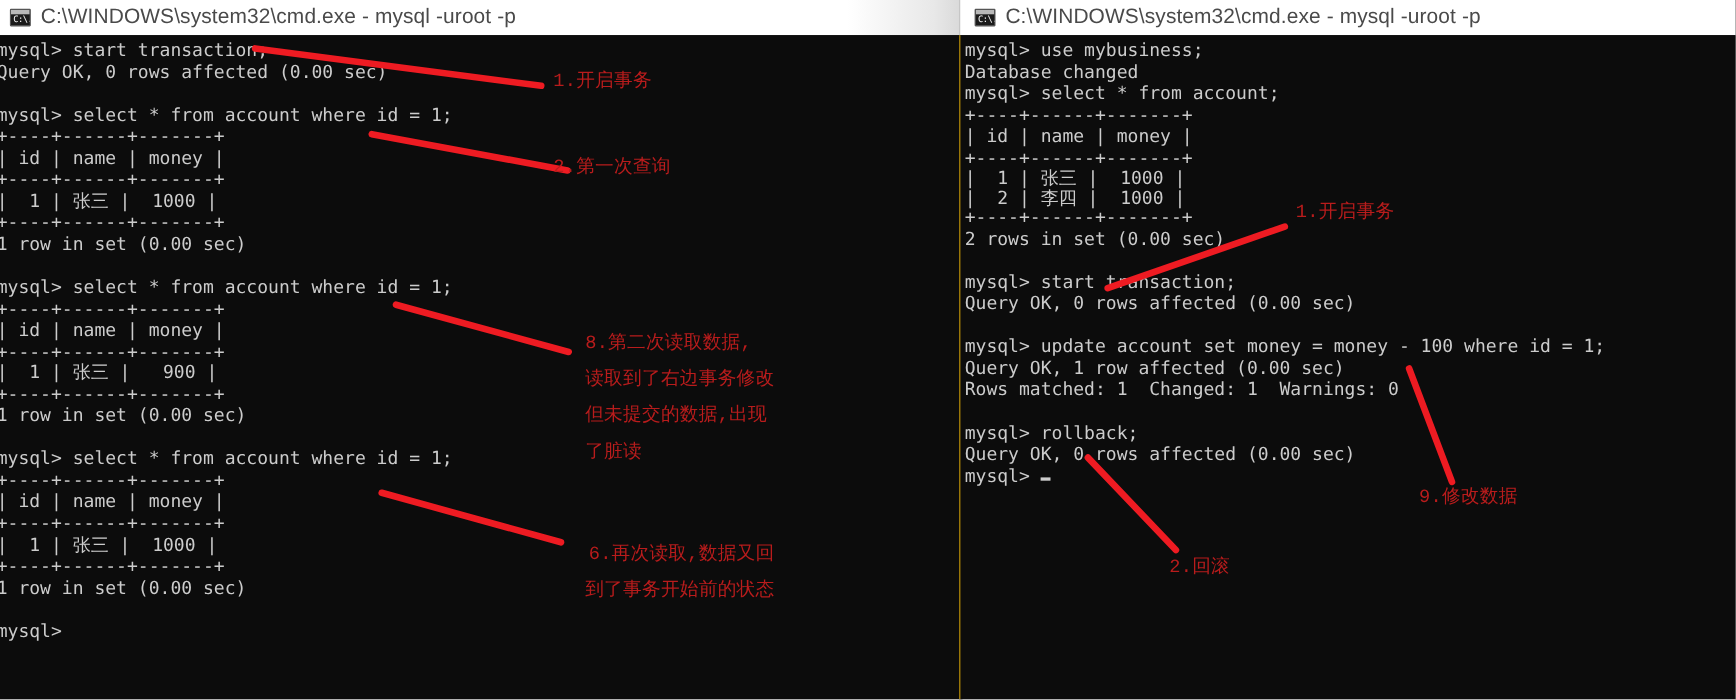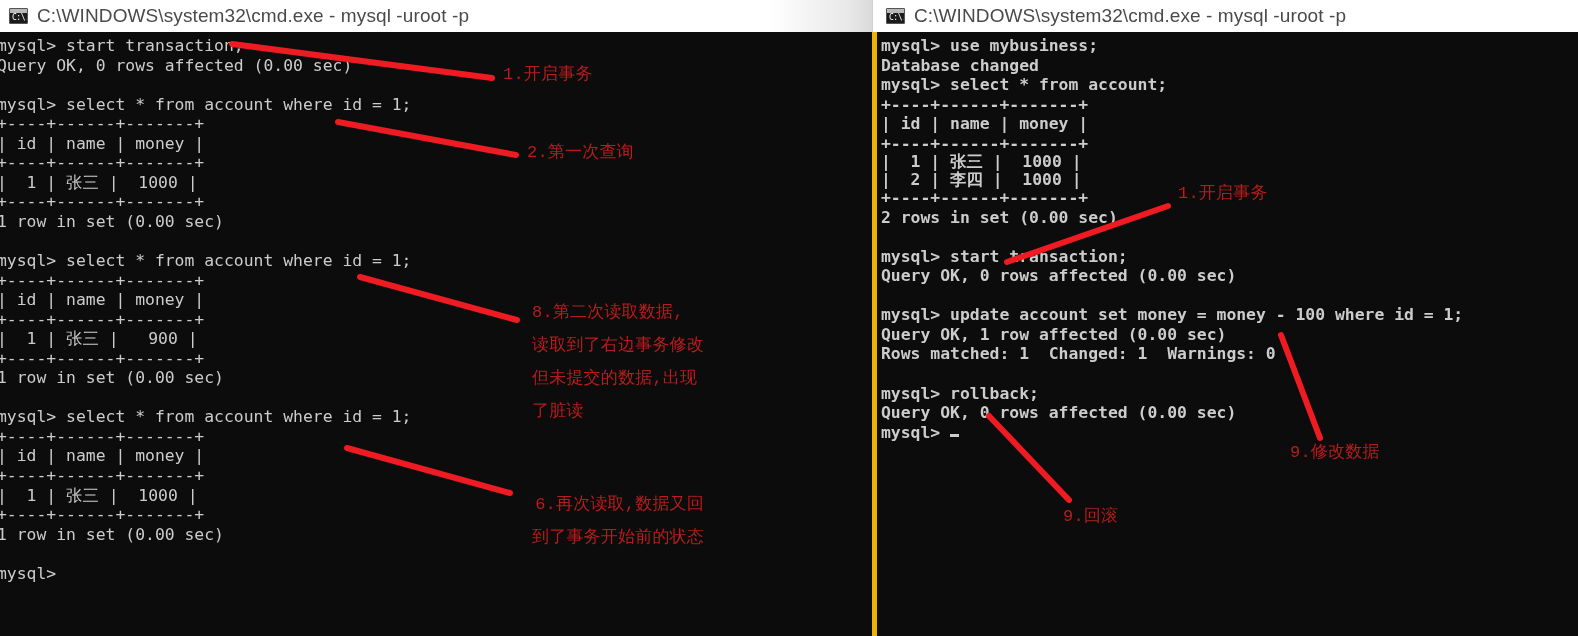--- a/index.html
+++ b/index.html
@@ -81,21 +81,21 @@
 
   .console {
     position: absolute;
     top: 32px;
     left: 0;
     right: 0;
     bottom: 0;
     background: #0c0c0c;
     overflow: hidden;
   }
-  .win-right .console { border-left: 5px solid #eab308; font-weight: bold; }
+  .win-right .console { border-left: 1px solid #eab308; }
 
   .term {
     position: absolute;
     top: 4px;
     white-space: pre;
     font-family: "DejaVu Sans Mono", monospace;
     font-size: 16.4px;
     line-height: 19.55px;
     color: #cccccc;
     letter-spacing: 0px;
@@ -215,25 +215,25 @@
       <line x1="338" y1="122" x2="516" y2="155"></line>
       <line x1="360" y1="277" x2="517" y2="320"></line>
       <line x1="347" y1="448" x2="510" y2="493"></line>
       <line x1="1007" y1="262" x2="1168" y2="206"></line>
       <line x1="1281" y1="335" x2="1320" y2="438"></line>
       <line x1="989" y1="416" x2="1069" y2="500"></line>
     </g>
   </svg>
 
   <div class="ann" style="left:503px; top:60px;">1.开启事务</div>
-  <div class="ann" style="left:527px; top:138px;">2.第一次查询</div>
+  <div class="ann" style="left:503px; top:138px;">2.第一次查询</div>
   <div class="ann ann-ml" style="left:532px; top:296px;">8.第二次读取数据,
 读取到了右边事务修改
 但未提交的数据,出现
 了脏读</div>
   <div class="ann ann-ml" style="left:532px; top:488px;text-align:right;">6.再次读取,数据又回
 到了事务开始前的状态</div>
 
   <div class="ann" style="left:1178px; top:179px;">1.开启事务</div>
   <div class="ann" style="left:1290px; top:438px;">9.修改数据</div>
-  <div class="ann" style="left:1063px; top:502px;">9.回滚</div>
+  <div class="ann" style="left:1063px; top:502px;">2.回滚</div>
 
 </div>
 
 </body></html>

